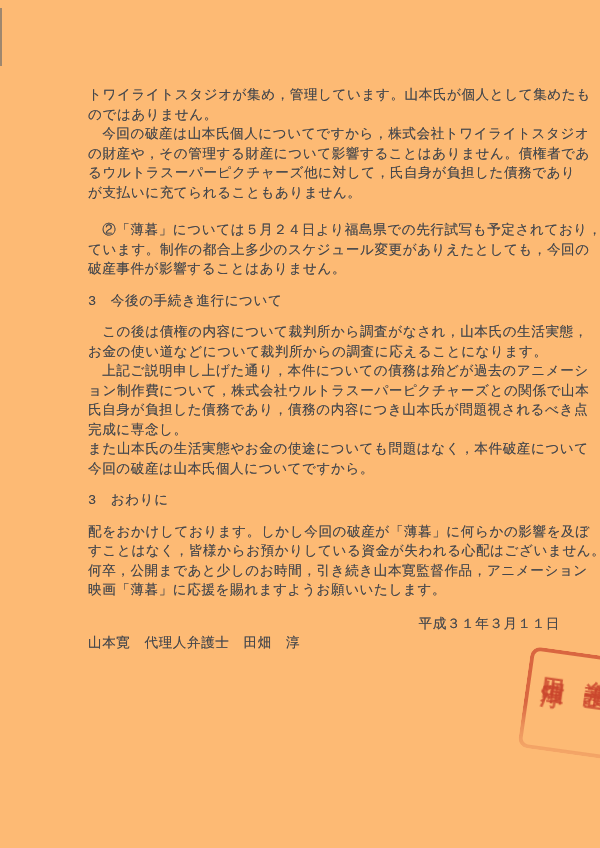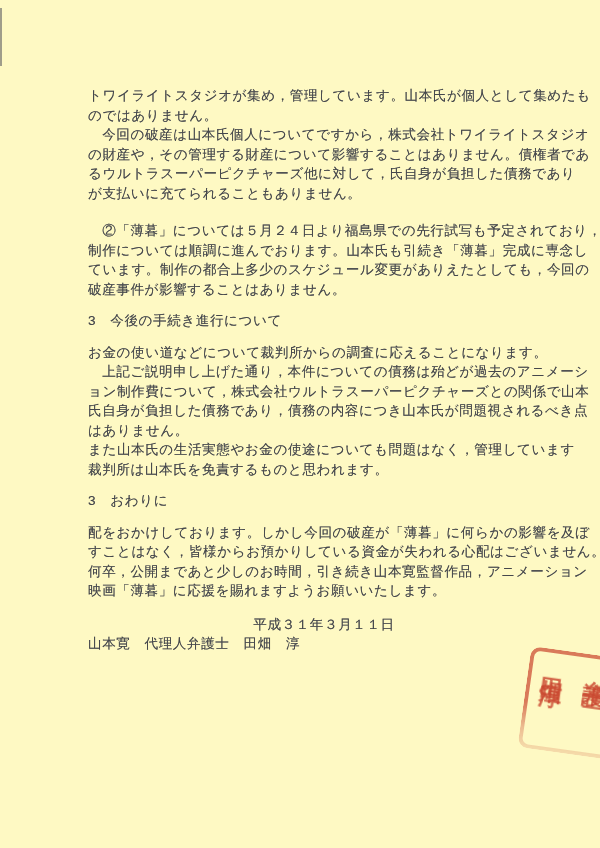--- a/index.html
+++ b/index.html
@@ -1,41 +1,41 @@
 <!DOCTYPE html>
 <html><head>
 <meta charset="utf-8">
 <style>
   html,body{margin:0;padding:0;}
   body{background:#e8e8e8;}
   .page{
     position:relative;
     width:600px;height:848px;
-    background:#fef9c3;
+    background:#fdba74;
     overflow:hidden;
-    font-family:Liberation Sans, sans-serif;
+    font-family:Liberation Mono, monospace;
     color:#45474c;
     box-shadow:0 0 4px rgba(0,0,0,.15);
   }
   .scan-artifact{
     position:absolute;left:0;top:8px;width:2px;height:58px;
     background:#6b6b6b;opacity:.65;
   }
   .content{
     position:absolute;top:86px;left:88px;width:452px;
     font-size:13.6px;line-height:19.5px;letter-spacing:.55px;
   }
   .line{white-space:pre;height:19.5px;text-shadow:0 0 .5px rgba(70,72,78,.55);}
   .para{margin:0;}
   .mt18{margin-top:18px;}
   .mt12{margin-top:12px;}
   .mt14{margin-top:14px;}
   .heading{white-space:pre;height:19.5px;text-shadow:0 0 .5px rgba(70,72,78,.55);}
   .date-line{
-    text-align:center;margin-right:-20px;margin-top:14px;
+    text-align:right;margin-right:-20px;margin-top:14px;
     white-space:pre;height:19.5px;text-shadow:0 0 .5px rgba(70,72,78,.55);
   }
   .signature-line{
     text-align:left;margin-right:-32px;
     white-space:pre;height:19.5px;text-shadow:0 0 .5px rgba(70,72,78,.55);
   }
   .seal{
     position:absolute;left:524px;top:652px;
     width:86px;height:94px;
     border:4px solid rgba(199,64,40,.72);
@@ -69,35 +69,35 @@
       <div class="line">トワイライトスタジオが集め，管理しています。山本氏が個人として集めたも</div>
       <div class="line">のではありません。</div>
       <div class="line">　今回の破産は山本氏個人についてですから，株式会社トワイライトスタジオ</div>
       <div class="line">の財産や，その管理する財産について影響することはありません。債権者であ</div>
       <div class="line">るウルトラスーパーピクチャーズ他に対して，氏自身が負担した債務であり</div>
       <div class="line">が支払いに充てられることもありません。</div>
     </div>
 
     <div class="para mt18">
       <div class="line">　②「薄暮」については５月２４日より福島県での先行試写も予定されており，</div>
-      <div class="line">制作については順調に進んでおります。山本氏も引続き「薄暮」完成に専念し</div>
       <div class="line">ています。制作の都合上多少のスケジュール変更がありえたとしても，今回の</div>
       <div class="line">破産事件が影響することはありません。</div>
     </div>
 
     <div class="heading mt12">3　今後の手続き進行について</div>
 
     <div class="para mt12">
+      <div class="line">　この後は債権の内容について裁判所から調査がなされ，山本氏の生活実態，</div>
       <div class="line">お金の使い道などについて裁判所からの調査に応えることになります。</div>
       <div class="line">　上記ご説明申し上げた通り，本件についての債務は殆どが過去のアニメーシ</div>
       <div class="line">ョン制作費について，株式会社ウルトラスーパーピクチャーズとの関係で山本</div>
       <div class="line">氏自身が負担した債務であり，債務の内容につき山本氏が問題視されるべき点</div>
-      <div class="line">はありません。</div>
-      <div class="line">また山本氏の生活実態やお金の使途についても問題はなく，管理しています</div>
-      <div class="line">裁判所は山本氏を免責するものと思われます。</div>
+      <div class="line">完成に専念し。</div>
+      <div class="line">また山本氏の生活実態やお金の使途についても問題はなく，本件破産について</div>
+      <div class="line">今回の破産は山本氏個人についてですから。</div>
     </div>
 
     <div class="heading mt12">3　おわりに</div>
 
     <div class="para mt12">
       <div class="line">配をおかけしております。しかし今回の破産が「薄暮」に何らかの影響を及ぼ</div>
       <div class="line">すことはなく，皆様からお預かりしている資金が失われる心配はございません。</div>
       <div class="line">何卒，公開まであと少しのお時間，引き続き山本寛監督作品，アニメーション</div>
       <div class="line">映画「薄暮」に応援を賜れますようお願いいたします。</div>
     </div>

